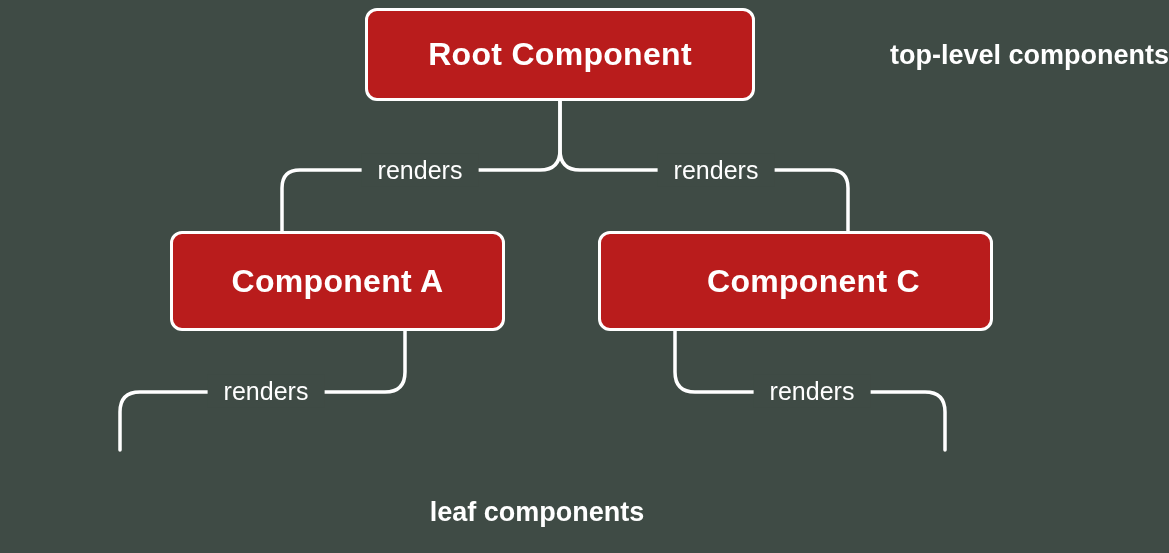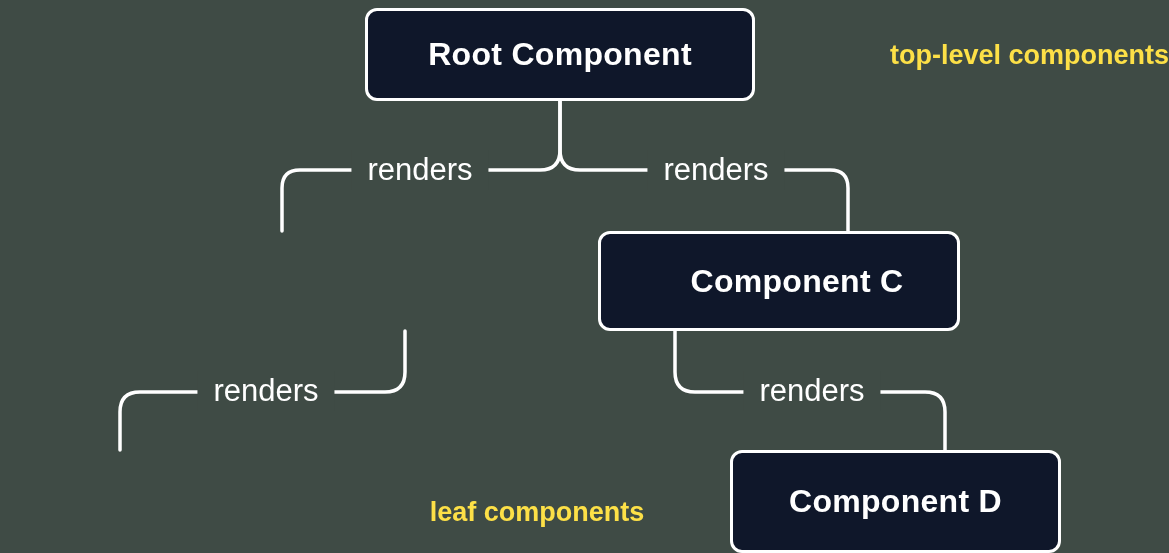--- a/index.html
+++ b/index.html
@@ -23,63 +23,63 @@
   }
   .edges-svg path {
     fill: none;
     stroke: #ffffff;
     stroke-width: 3.5;
     stroke-linecap: round;
   }
   .node {
     position: absolute;
     box-sizing: border-box;
-    background: #0f172a;
+    background: #b91c1c;
     border: 3px solid #ffffff;
     border-radius: 12px;
     color: #ffffff;
     display: flex;
     align-items: center;
     justify-content: center;
     font-size: 32px;
     font-weight: 600;
     letter-spacing: 0.3px;
   }
   .edge-label {
     position: absolute;
     transform: translate(-50%, -50%);
     background: #3f4b45;
     color: #ffffff;
-    font-size: 31px;
+    font-size: 25px;
     font-weight: 500;
     padding: 2px 16px;
     white-space: nowrap;
   }
   .annotation {
     position: absolute;
-    color: #fde047;
+    color: #ffffff;
     font-size: 27px;
     font-weight: 700;
     white-space: nowrap;
   }
   .annotation.top-right {
     left: 842px;
     top: 40px;
     width: 327px;
     text-align: right;
   }
   .annotation.bottom-center {
     left: 537px;
     top: 512px;
     transform: translate(-50%, -50%);
   }
   
   .node-root { left: 365px; top: 8px;   width: 390px; height: 93px; }
   .node-a    { left: 170px; top: 231px; width: 335px; height: 100px; }
-  .node-c    { left: 598px; top: 231px; width: 362px; height: 100px; padding-left: 36px; }
+  .node-c    { left: 598px; top: 231px; width: 395px; height: 100px; padding-left: 36px; }
   .node-b    { left: 0px;   top: 450px; width: 335px; height: 103px; }
   .node-d    { left: 730px; top: 450px; width: 331px; height: 103px; }
 </style>
 </head>
 <body>
 
 <div class="canvas">
 
   <svg class="edges-svg" viewBox="0 0 1169 553" xmlns="http://www.w3.org/2000/svg">
     <path d="M 560 101 L 560 150 Q 560 170 540 170 L 300 170 Q 282 170 282 188 L 282 231"></path>
@@ -88,23 +88,23 @@
     <path d="M 675 331 L 675 372 Q 675 392 695 392 L 925 392 Q 945 392 945 412 L 945 450"></path>
   </svg>
 
   <span class="edge-label" style="left:420px; top:170px;">renders</span>
   <span class="edge-label" style="left:716px; top:170px;">renders</span>
   <span class="edge-label" style="left:266px; top:391px;">renders</span>
   <span class="edge-label" style="left:812px; top:391px;">renders</span>
 
   <div class="node node-root">Root Component</div>
 
+  <div class="node node-a">Component A</div>
 
   <div class="node node-c">Component C</div>
 
 
-  <div class="node node-d">Component D</div>
 
   <div class="annotation top-right">top-level components</div>
 
   <div class="annotation bottom-center">leaf components</div>
 
 </div>
 
 </body></html>

